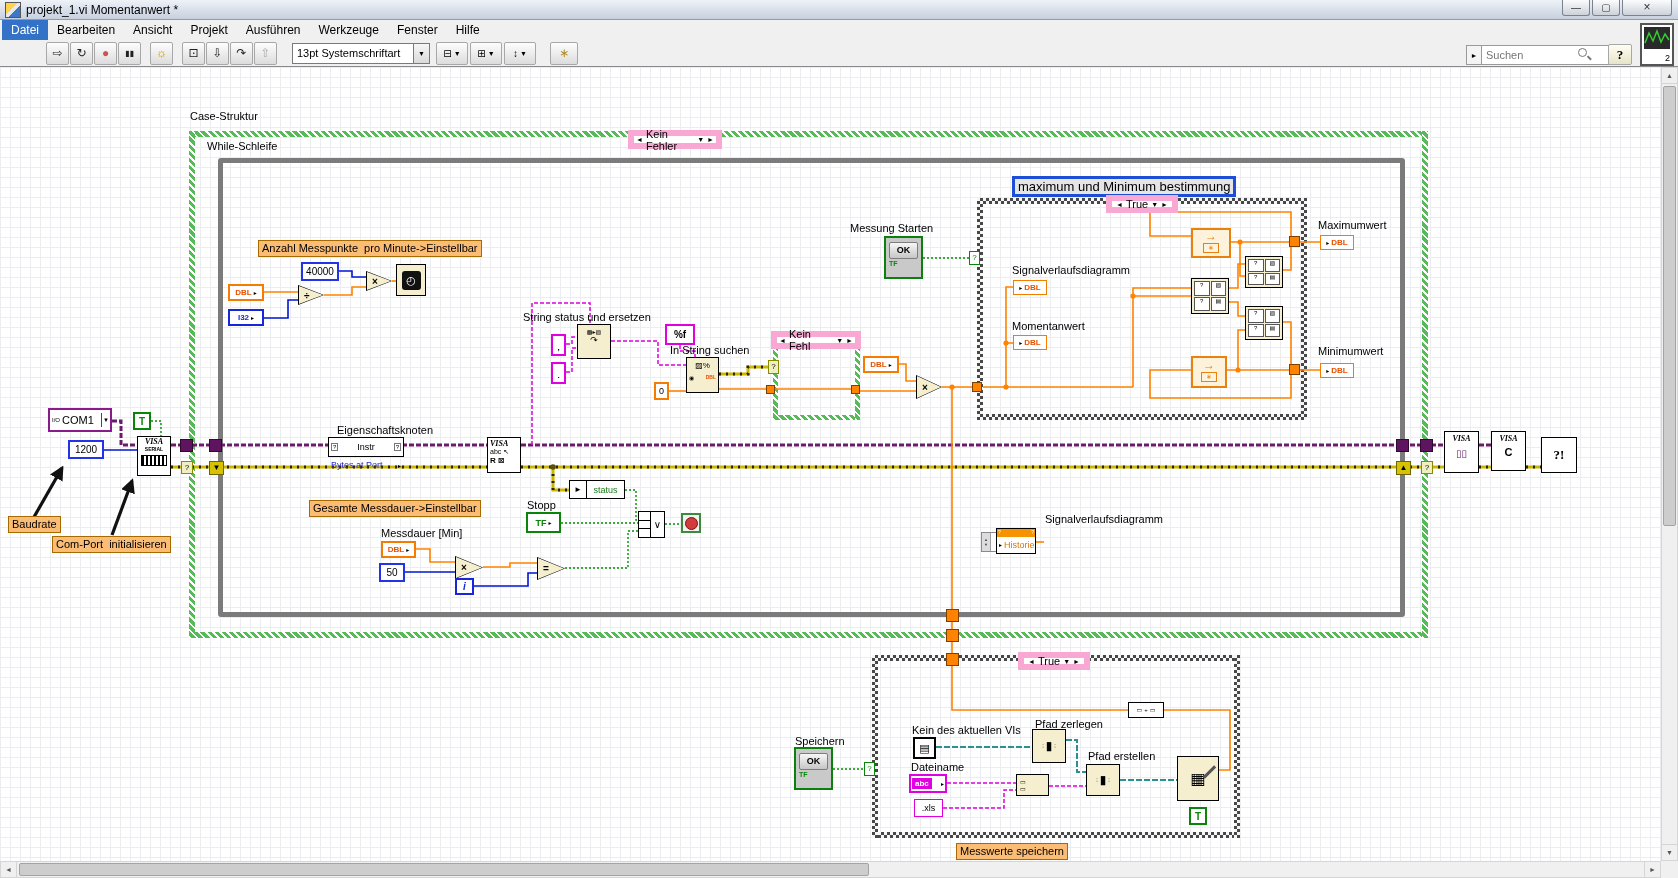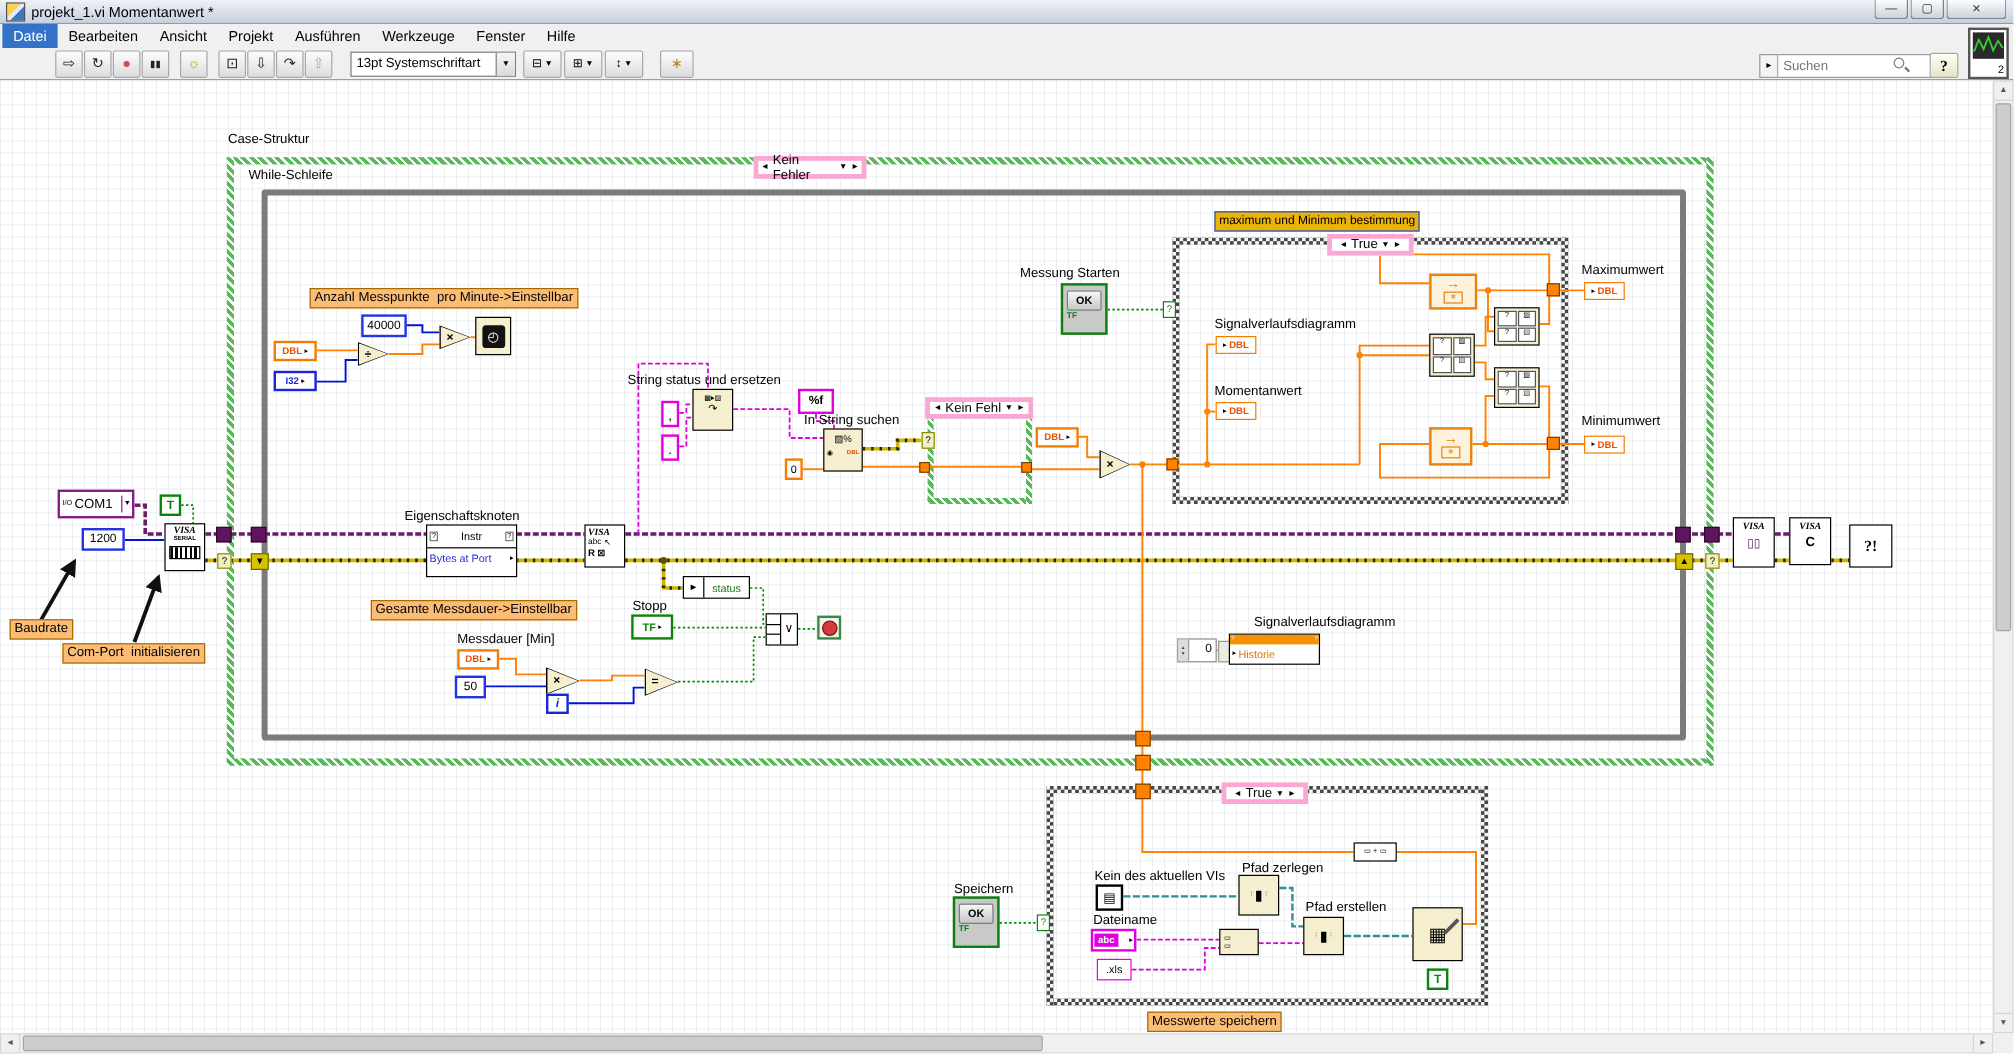--- a/index.html
+++ b/index.html
@@ -51,27 +51,27 @@
     background-image:linear-gradient(#ebedf0 1px,transparent 1px),linear-gradient(90deg,#ebedf0 1px,transparent 1px);
     background-size:10px 10px}
   
   .sbar{background:#f0f0f0;border:1px solid #d5d5d5}
   .sthumb{background:#cdcdcd;border:1px solid #a3a3a3;border-radius:2px}
   .sarr{background:#f0f0f0;border:1px solid #d5d5d5;font-size:7px;color:#555;display:flex;align-items:center;justify-content:center}
   
   .hedge{position:absolute;background:repeating-linear-gradient(45deg,#ffffff 0 2px,#57b957 2px 5px)}
   .cedge{position:absolute;background:repeating-conic-gradient(#474747 0% 25%,#f6f6f6 0% 50%) 0 0/6px 6px}
   #whileloop{border:5px solid #7b7b7b;border-radius:3px}
-  .selbox{display:flex;align-items:center;background:#fff;border:4px solid #f9a8d4;font-size:11px;
+  .selbox{display:flex;align-items:center;background:#fff;border:6px solid #f9a8d4;font-size:11px;
           padding:0 2px;gap:3px;justify-content:center;z-index:6}
   .selbox .sa{font-size:7px}
   
   .lb{font-size:11px;white-space:pre;z-index:6}
   .olb{font-size:11px;white-space:pre;background:#fbbd76;border:1px solid #a66a00;padding:0 3px;line-height:15px;z-index:6}
-  .ylb{font-size:10px;white-space:pre;background:#eab308;border:1px solid #1d4ed8;padding:0 3px;line-height:15px;z-index:6}
+  .ylb{font-size:13px;white-space:pre;background:#e5e5e5;border:3px solid #1d4ed8;padding:0 3px;line-height:15px;z-index:6}
   
   .ctl{display:flex;align-items:center;justify-content:center;background:#fff;font-weight:bold;font-size:8px;gap:2px;z-index:6}
   .dblc{border:2px solid #f57c00;color:#e65100}
   .dbli{border:1px solid #f57c00;color:#e65100}
   .i32c{border:2px solid #1726d8;color:#1726d8}
   .tfc{border:2px solid #0a840a;color:#0a840a}
   .numc{border:2px solid #2233e8;color:#000;background:#fff;font-size:10px;font-weight:normal}
   .strc{border:2px solid #e000e0;color:#000}
   .ar{font-size:6px;color:#000;font-weight:normal}
   .nodebox{background:#fff;border:1px solid #000;z-index:6}
@@ -479,21 +479,21 @@
   <span class="ar">▸</span>
     <span>DBL</span>
 </div>
 <span class="abs lb" style="left:1318px;top:345px">Minimumwert</span>
 <div class="abs ctl dbli" style="left:1320px;top:363px;width:34px;height:15px">
   <span class="ar">▸</span>
     <span>DBL</span>
 </div>
 
 <span class="abs lb" style="left:337px;top:424px">Eigenschaftsknoten</span>
-<div class="abs nodebox" style="left:355px;top:437px;width:76px;height:44px">
+<div class="abs nodebox" style="left:328px;top:437px;width:76px;height:20px">
   <div style="display:flex;align-items:center;height:18px;border-bottom:1px solid #000;padding:0 2px;gap:2px">
     <span class="micro" style="border:1px solid #777;padding:0 1px">?</span>
     <span style="font-size:9px;margin:0 auto">Instr</span>
     <span class="micro" style="border:1px solid #777;padding:0 1px">?</span>
   </div>
   <div style="display:flex;align-items:center;height:16px;padding:0 2px">
     <span style="font-size:9px;color:#2a2ad2">Bytes at Port</span>
     <span class="ar" style="margin-left:auto">▸</span>
   </div>
 </div>
@@ -553,21 +553,21 @@
 
 <span class="abs lb" style="left:1045px;top:513px">Signalverlaufsdiagramm</span>
 <div class="abs" style="left:981px;top:532px;width:33px;height:20px;border:1px solid #8a8a8a;background:#fff;display:flex;z-index:6">
   <div style="width:8px;background:#dcdcdc;border-right:1px solid #a0a0a0;display:flex;flex-direction:column;align-items:center;justify-content:center;font-size:4px;color:#444">
     <span>▲</span>
       <span>▼</span>
   </div>
   <div style="flex:1;text-align:right;font-size:10px;padding:2px 3px 0 0">0</div>
 </div>
 <div class="abs" style="left:1015px;top:534px;width:18px;height:18px;border:1px solid #9a9a8a;background:#edeade;color:#707070;text-align:right;font-size:10px;padding:2px 3px 0 0;z-index:6">0</div>
-<div class="abs nodebox" style="left:1024px;top:528px;width:76px;height:26px">
+<div class="abs nodebox" style="left:996px;top:528px;width:40px;height:26px">
   <div style="height:8px;background:#f59300;display:flex;justify-content:space-between;padding:0 1px">
     <span style="font-size:5px;color:#fff">?</span>
     <span style="font-size:5px;color:#fff">?</span>
   </div>
   <div style="display:flex;align-items:center;height:15px;padding:0 2px;gap:2px">
     <span class="ar">▸</span>
     <span style="font-size:9px;color:#d87600">Historie</span>
   </div>
 </div>
 

